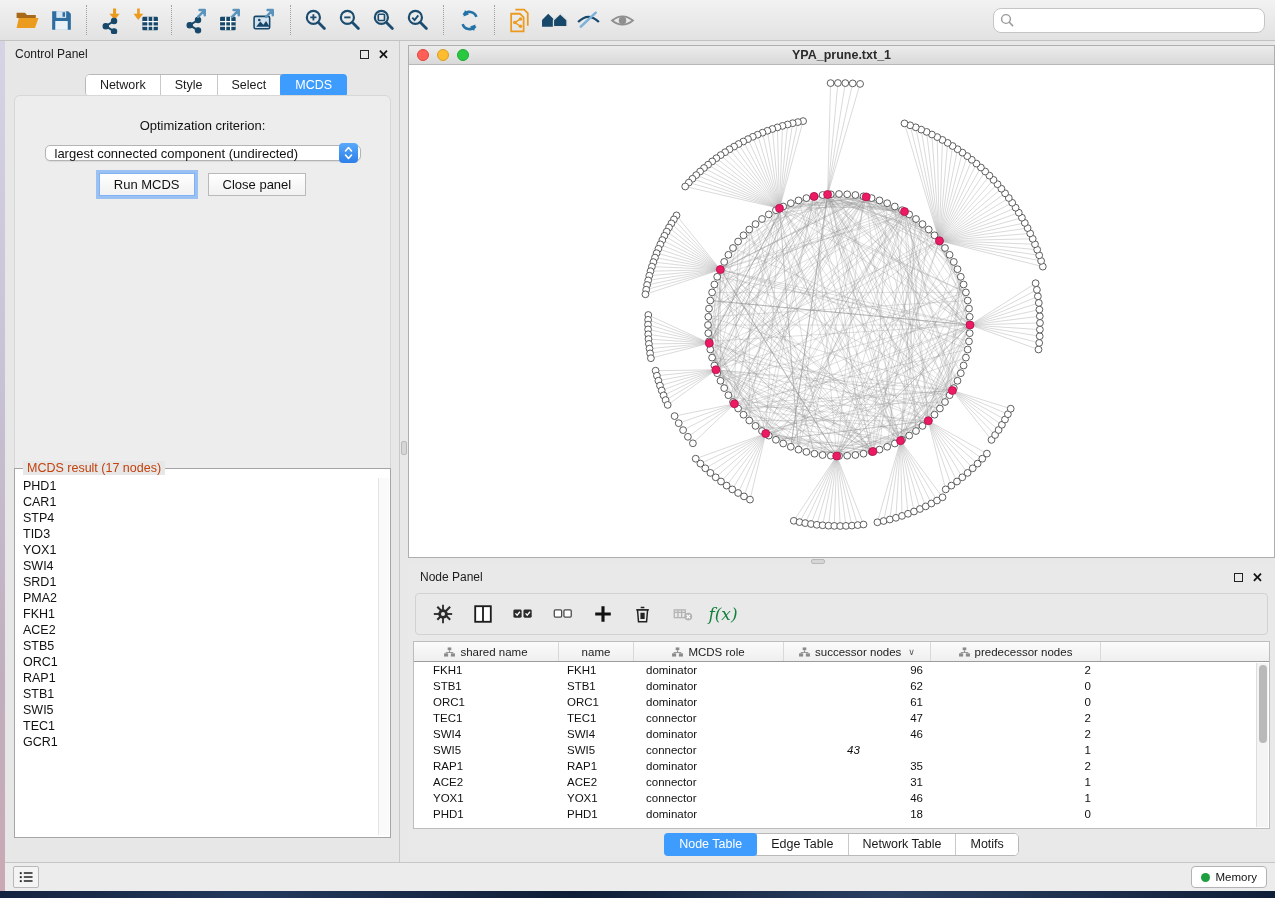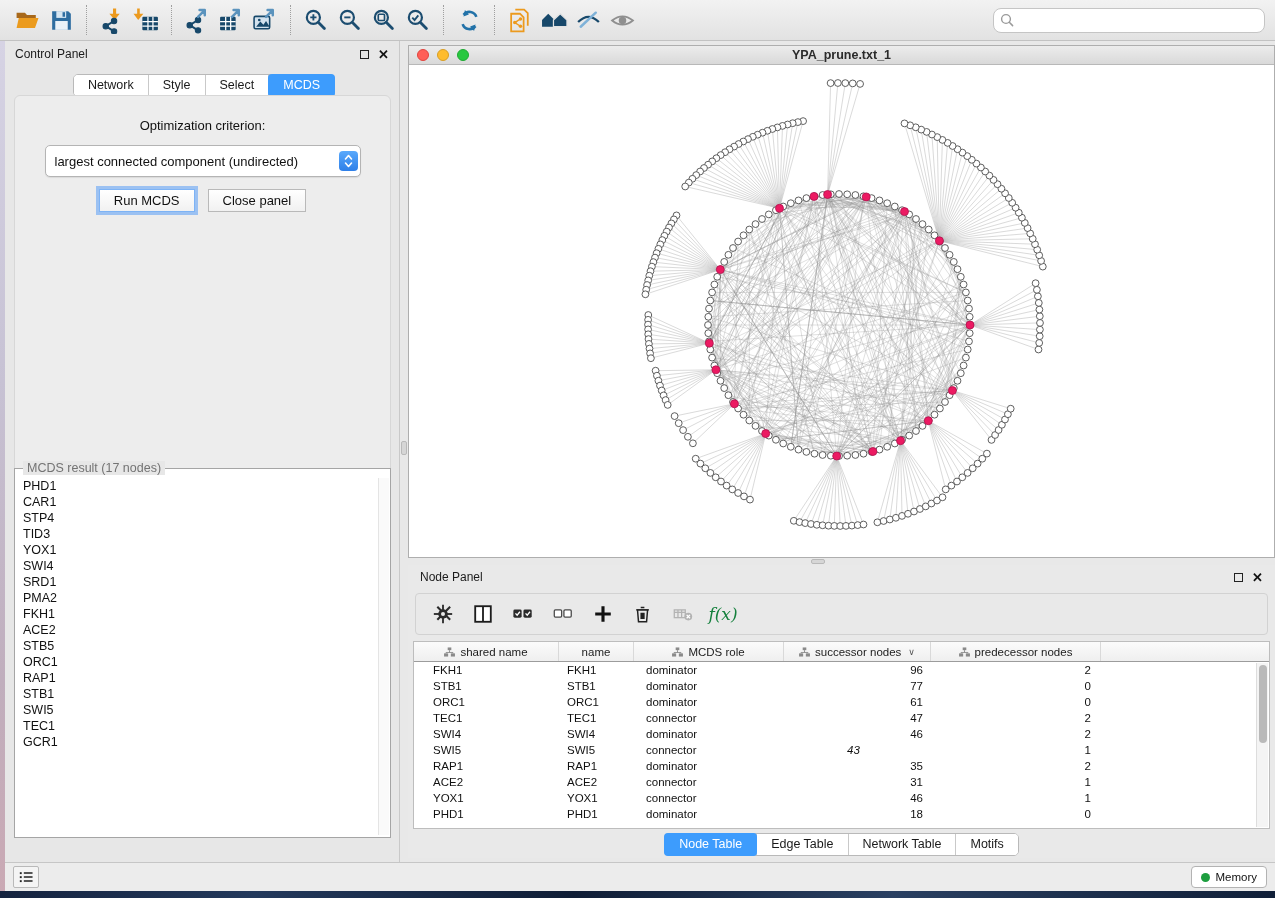--- a/index.html
+++ b/index.html
@@ -28,49 +28,49 @@
 
   
   .control-panel{ position:absolute; left:5px; top:41px; width:395px; height:821px;
     background:#e7e7e7; border-right:1px solid #c9c9c9; }
   .panel-titlebar{ height:26px; display:flex; align-items:center; padding:0 10px; }
   .panel-title{ font-size:12px; color:#1b1b1b; }
   .panel-title-icons{ margin-left:auto; display:flex; gap:9px; align-items:center; }
   .float-box{ width:9px; height:9px; border:1.5px solid #222; display:inline-block; }
   .close-x{ font-size:13px; font-weight:bold; color:#111; line-height:9px; }
 
-  .cp-tabs{ position:absolute; left:2px; top:33px; width:100%; display:flex; justify-content:center; }
+  .cp-tabs{ position:absolute; left:14px; top:33px; width:100%; display:flex; justify-content:center; }
   .seg{ display:inline-flex; background:#fff; border:1px solid #b9b9b9; border-radius:5px; overflow:visible; }
   .seg .tab{ font-size:12.5px; color:#1a1a1a; padding:3px 14px; border-right:1px solid #c9c9c9;
     background:#fff; white-space:nowrap; line-height:15px; }
   .seg .tab:first-child{ border-radius:4px 0 0 4px; }
   .seg .tab:last-child{ border-right:none; border-radius:0 4px 4px 0; }
   .seg .tab.active{ background:#3d9cfd; color:#fff; border-radius:4px; margin:-1px; padding:4px 15px; }
 
   .cp-content{ position:absolute; left:9px; top:54px; width:377px; height:400px;
     background:#ededed; border:1px solid #d7d7d7; border-radius:6px; }
   .opt-label{ text-align:center; margin-top:22px; font-size:13px; color:#111; }
-  .combo{ margin:12px auto 4px; width:316px; height:32px; background:#fff; border:1px solid #b4b4b4;
+  .combo{ margin:12px auto 4px; width:316px; height:16px; background:#fff; border:1px solid #b4b4b4;
     border-radius:5px; display:flex; align-items:center; position:relative;
     box-shadow:0 1px 1px rgba(0,0,0,.08); }
   .combo-text{ font-size:13px; color:#111; padding-left:9px; flex:1; white-space:nowrap; overflow:hidden; }
   .combo-step{ width:19px; height:20px; margin-right:2px; border-radius:4px;
     background:linear-gradient(180deg,#59a9fc,#2e7fe8); display:flex; flex-direction:column;
     align-items:center; justify-content:center; gap:1px; }
   .combo-step svg{ width:9px; height:16px; }
   .cp-buttons{ display:flex; justify-content:center; gap:13px; margin-top:12px; }
   .btn{ font-size:13px; color:#111; background:linear-gradient(180deg,#ffffff,#f1f1f1);
     border:1px solid #b9b9b9; border-radius:0; padding:3px 14px; height:23px; line-height:15px;
     font-family:"Liberation Sans",sans-serif; }
   .btn.focused{ border-color:#7db3f5; box-shadow:0 0 0 3px rgba(88,157,246,.55); }
 
   .mcds-fieldset{ position:absolute; left:9px; top:427px; width:377px; height:370px;
     border:1px solid #a5a5a5; background:#fff; }
   .mcds-legend{ position:absolute; top:-8px; left:8px; background:#e7e7e7; padding:0 4px;
-    font-size:12.5px; color:#737373; }
+    font-size:12.5px; color:#c2410c; }
   .mcds-list{ position:absolute; inset:9px 12px 2px 2px; overflow:hidden; }
   .mcds-item{ font-size:12.5px; color:#111; line-height:16px; padding-left:6px; }
   .mcds-scroll{ position:absolute; top:9px; right:1px; bottom:2px; width:11px;
     background:#fafafa; border-left:1px solid #e4e4e4; }
 
   
   .v-splitter{ position:absolute; left:400px; top:41px; width:8px; height:821px; background:#e8e8e8; }
   .v-grip{ position:absolute; left:1px; top:400px; width:6px; height:14px; background:#d6d6d6;
     border:1px solid #b9b9b9; border-radius:2px; }
   .h-splitter{ position:absolute; left:408px; top:558px; width:867px; height:7px; background:#e8e8e8; }
@@ -1346,21 +1346,21 @@
             <div class="td" style="width: 145px; text-align: left; padding-left: 19px;">FKH1</div>
             <div class="td" style="width: 75px; text-align: left; padding-left: 8px;">FKH1</div>
             <div class="td" style="width: 150px; text-align: left; padding-left: 12px;">dominator</div>
             <div class="td" style="width: 147px; text-align: right; padding-right: 8px;">96</div>
             <div class="td" style="width: 170px; text-align: right; padding-right: 10px;">2</div>
           </div>
           <div class="trow">
             <div class="td" style="width: 145px; text-align: left; padding-left: 19px;">STB1</div>
             <div class="td" style="width: 75px; text-align: left; padding-left: 8px;">STB1</div>
             <div class="td" style="width: 150px; text-align: left; padding-left: 12px;">dominator</div>
-            <div class="td" style="width: 147px; text-align: right; padding-right: 8px;">77</div>
+            <div class="td" style="width: 147px; text-align: right; padding-right: 8px;">62</div>
             <div class="td" style="width: 170px; text-align: right; padding-right: 10px;">0</div>
           </div>
           <div class="trow">
             <div class="td" style="width: 145px; text-align: left; padding-left: 19px;">ORC1</div>
             <div class="td" style="width: 75px; text-align: left; padding-left: 8px;">ORC1</div>
             <div class="td" style="width: 150px; text-align: left; padding-left: 12px;">dominator</div>
             <div class="td" style="width: 147px; text-align: right; padding-right: 8px;">61</div>
             <div class="td" style="width: 170px; text-align: right; padding-right: 10px;">0</div>
           </div>
           <div class="trow">

